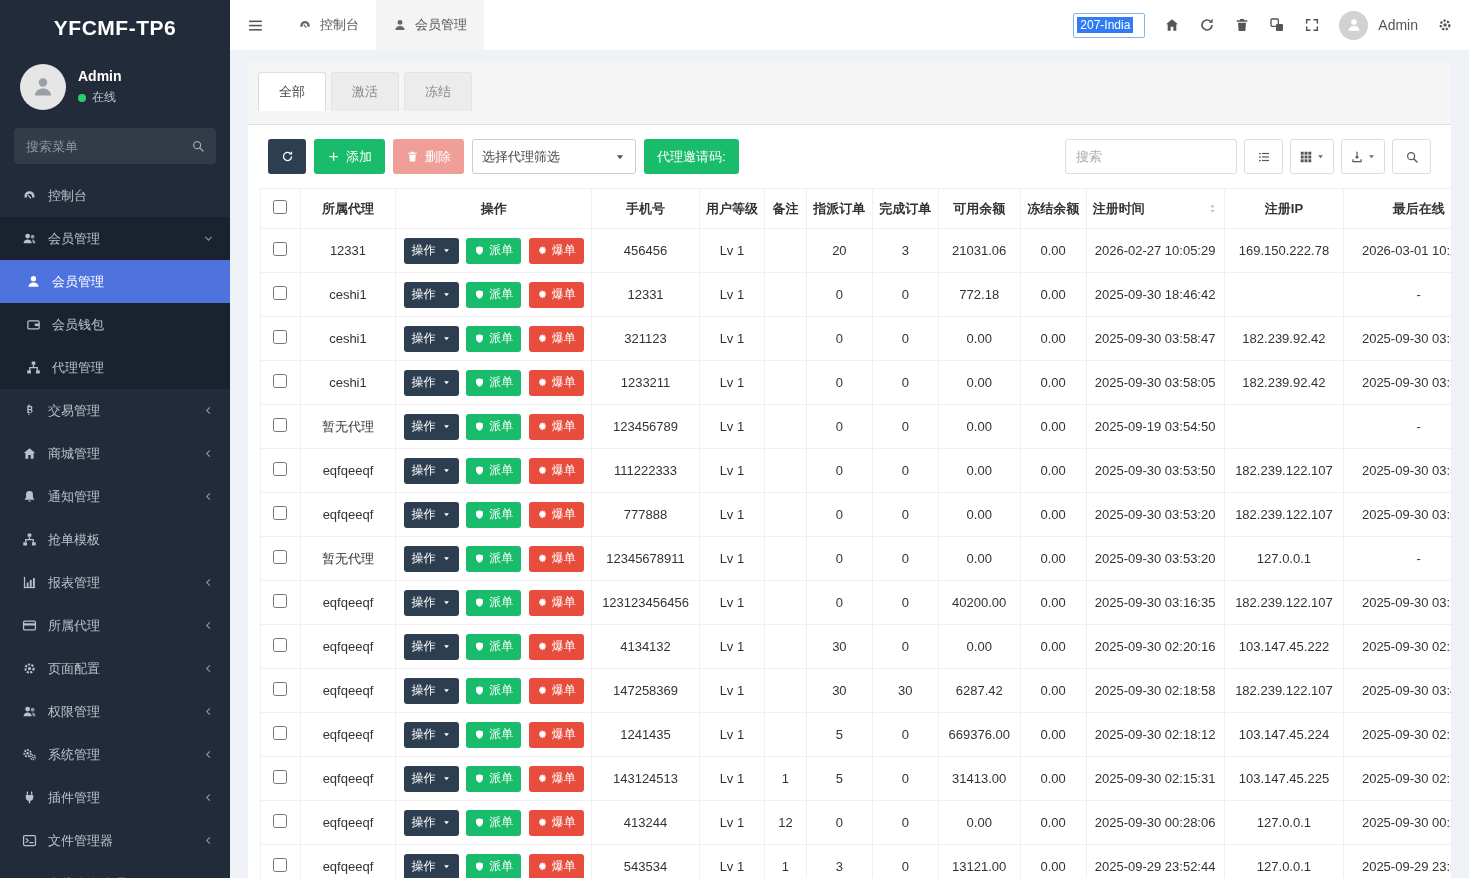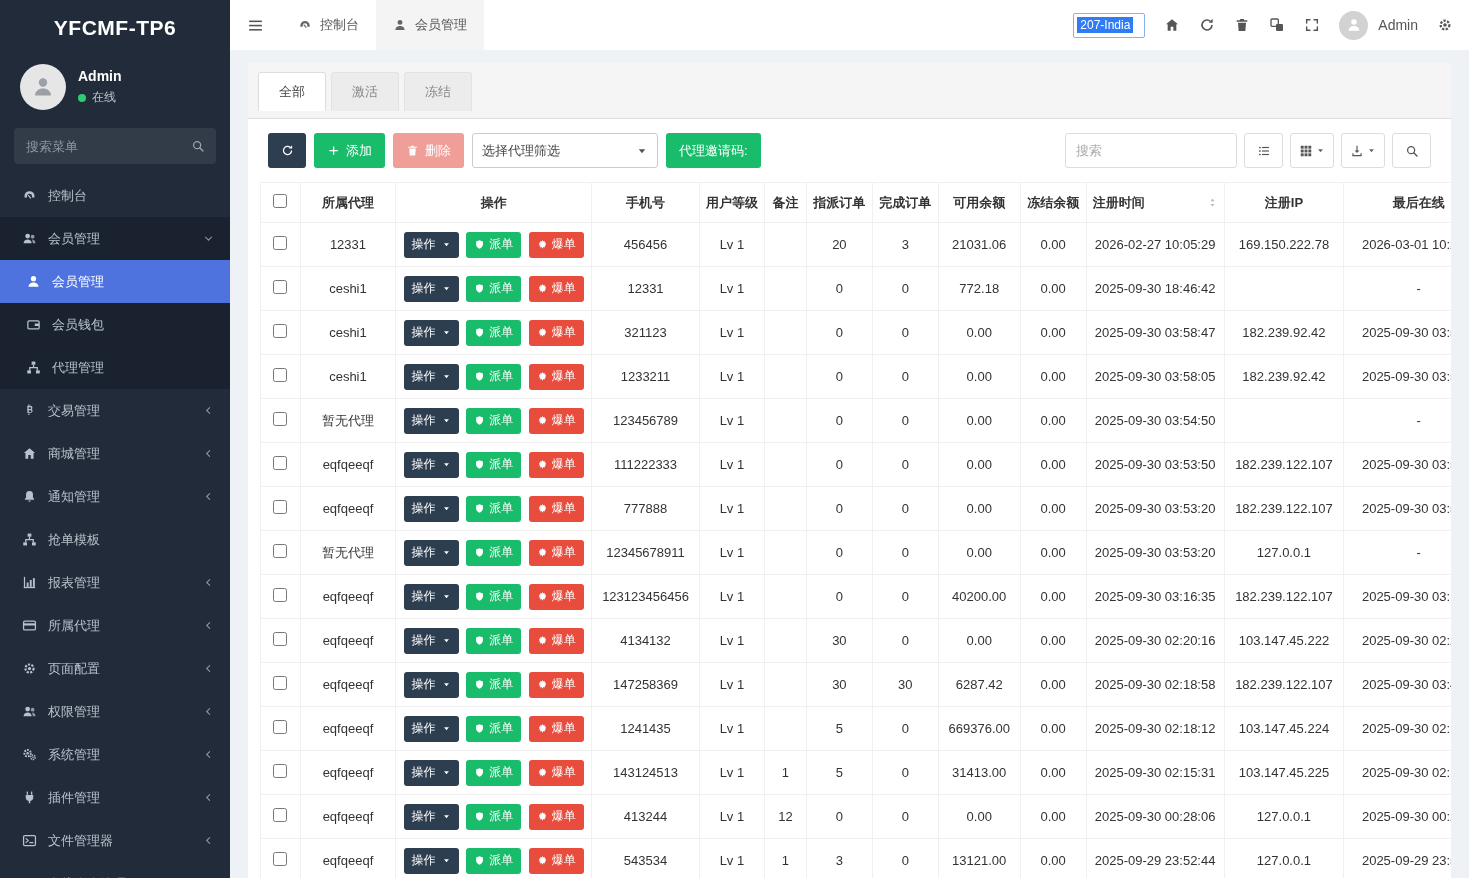--- a/index.html
+++ b/index.html
@@ -46,31 +46,31 @@
 .hdr-input .sel{background:var(--c-selection);color:#fff;font-size:12px;padding:1px 3px;white-space:nowrap}
 .hbtn{background:none;border:none;color:#565656;cursor:pointer;display:flex;align-items:center}
 .hbtn .ic{width:16px;height:16px}
 .top-avatar{width:29px;height:29px;border-radius:50%;background:#d2d2d2;color:#fff;display:flex;align-items:center;justify-content:center}
 .top-avatar .ic{width:16px;height:16px}
 .top-user{color:#555;font-size:14px;margin-left:-9px}
 
 
 .content{flex:1;padding:13px 18px 0;overflow:hidden}
 .panel{background:#fff;height:100%;display:flex;flex-direction:column;overflow:hidden}
-.tabstrip{background:#f5f5f5;border-bottom:1px solid #ddd;padding:9px 10px 8px;display:flex;gap:5px;flex-shrink:0}
+.tabstrip{background:#f5f5f5;border-bottom:1px solid #ddd;padding:9px 10px 14px;display:flex;gap:5px;flex-shrink:0}
 .ptab{padding:10px 20px;color:#888;border:1px solid #e2e2e2;border-bottom:none;border-radius:3px 3px 0 0;background:#ececec;cursor:pointer;font-size:13px;margin-bottom:-1px}
 .ptab.active{background:#fff;color:#444;border-color:#ddd #ddd #fff}
 .toolbar{display:flex;align-items:center;gap:8px;padding:14px 20px;background:#fff;flex-shrink:0}
 .btn{height:35px;border-radius:3px;border:none;display:inline-flex;align-items:center;gap:6px;padding:0 13px;font-size:13px;color:#fff;cursor:pointer;white-space:nowrap}
 .btn .ic{width:13px;height:13px}
 .btn-refresh{background:var(--c-dark);width:38px;justify-content:center;padding:0}
 .btn-add{background:var(--c-success)}
 .btn-del{background:var(--c-danger-muted)}
 .btn-invite{background:var(--c-success)}
-.filter-select{width:186px;height:35px;border:1px solid #ccc;border-radius:3px;display:flex;align-items:center;justify-content:space-between;padding:0 9px;color:#444;background:#fff;cursor:pointer}
+.filter-select{width:164px;height:35px;border:1px solid #ccc;border-radius:3px;display:flex;align-items:center;justify-content:space-between;padding:0 9px;color:#444;background:#fff;cursor:pointer}
 .filter-select .ic{width:12px;height:12px;color:#555}
 .toolbar-right{margin-left:auto;display:flex;align-items:flex-start;gap:7px}
 .search-box input{width:172px;height:35px;border:1px solid #ddd;border-radius:3px;padding:0 10px;font-size:13px;color:#555;outline:none}
 .search-box input::placeholder{color:#aaa}
 .tool-btn{min-width:39px;height:35px;border:1px solid #ddd;border-radius:3px;background:#fff;color:#555;display:inline-flex;align-items:center;justify-content:center;gap:3px;cursor:pointer;padding:0 8px}
 .tool-btn .ic{width:14px;height:14px}
 .tool-btn .caret{width:9px;height:9px;color:#666}
 
 
 .table-wrap{flex:1;overflow:hidden;padding:0 12px}
@@ -728,21 +728,21 @@
                       <span>爆单</span>
                     </button>
     </td>
     <td>123456789</td>
     <td>Lv 1</td>
     <td></td>
     <td>0</td>
     <td>0</td>
     <td>0.00</td>
     <td>0.00</td>
-    <td>2025-09-30 03:54:50</td>
+    <td>2025-09-19 03:54:50</td>
     <td></td>
     <td>-</td>
   </tr>
                 <tr>
     <td><input type="checkbox" style=""></td>
     <td>eqfqeeqf</td>
     <td class="c-actions">
       <button class="cbtn cbtn-op">
                       <span>操作</span>
                       <svg class="ic caret">

